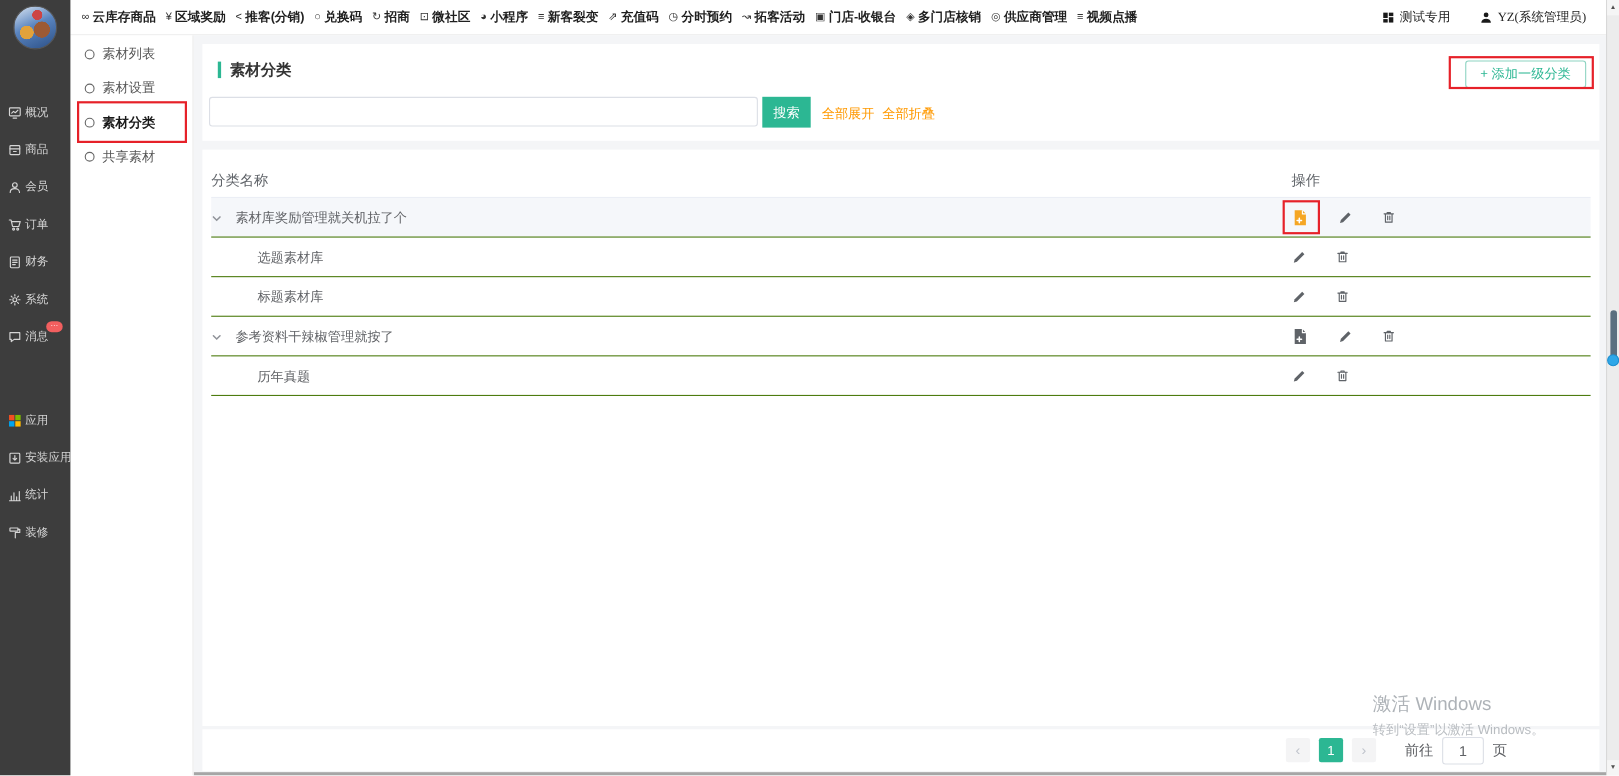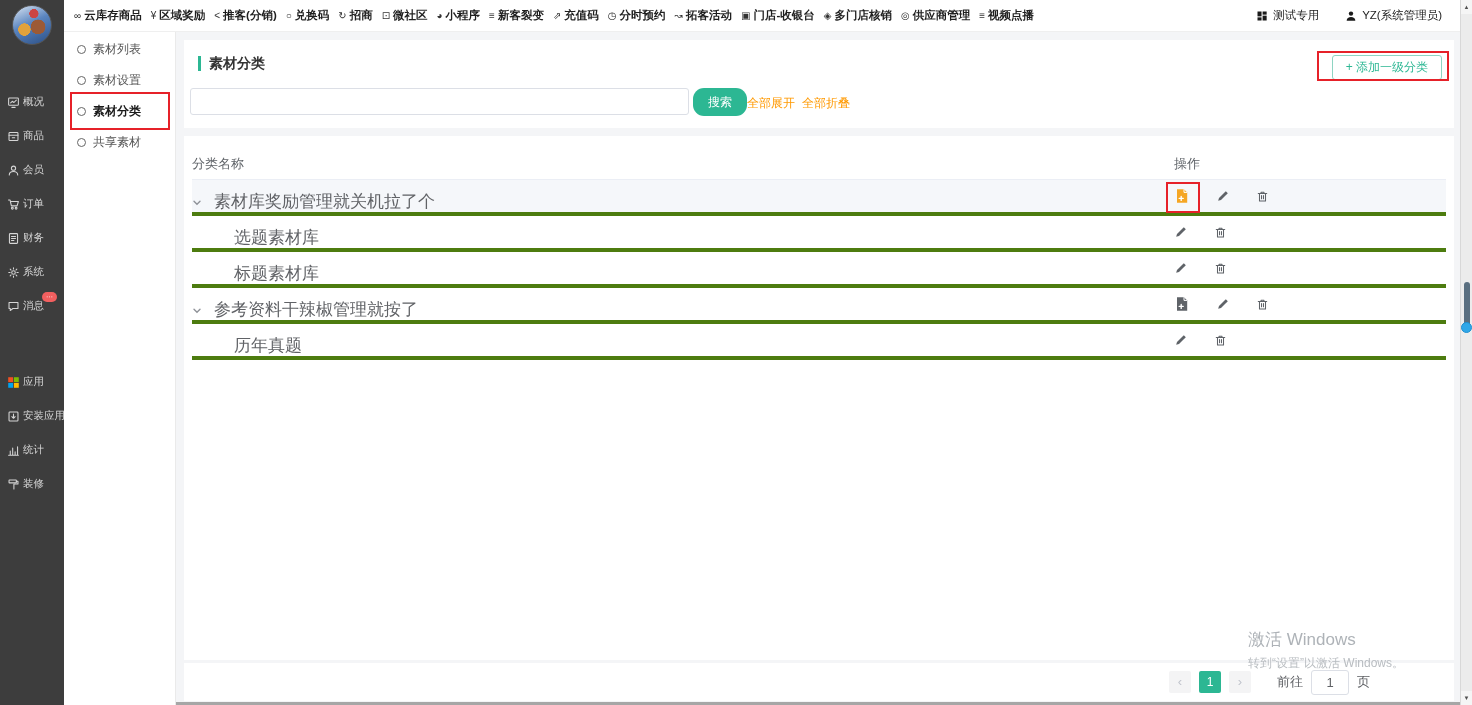--- a/index.html
+++ b/index.html
@@ -20,50 +20,50 @@
   .side-group2 { margin-top:42px; }
   .side-item { position:relative; display:flex; align-items:center; gap:3px; padding-left:7px; height:34px; font-size:10.5px; color:#d6d6d6; cursor:pointer; white-space:nowrap; }
   .side-item svg { flex:0 0 auto; }
   .side-badge { position:absolute; top:3px; left:42px; min-width:15px; height:10px; background:#f25f5f; border-radius:6px; color:#fff; font-size:7px; line-height:9px; text-align:center; padding:0 3px; }
 
   
   .topbar { position:absolute; left:64px; top:0; right:12px; height:32px; background:#fff; border-bottom:1px solid #efefef; display:flex; align-items:center; padding:0 10px; z-index:5; }
   .nav-items { display:flex; align-items:center; gap:9px; }
   .nav-item { display:flex; align-items:center; gap:3px; font-size:11.5px; font-weight:600; color:#1f1f1f; cursor:pointer; white-space:nowrap; }
   .nav-glyph { font-size:10px; color:#333; font-weight:400; }
-  .topbar-right { margin-left:auto; display:flex; align-items:center; gap:26px; padding-right:8px; }
+  .topbar-right { margin-left:auto; display:flex; align-items:center; gap:26px; padding-right:8px;font-family:Liberation Serif, serif; }
   .tb-chip { display:flex; align-items:center; gap:5px; font-size:11.5px; color:#222; cursor:pointer; white-space:nowrap; }
   .tb-icon { display:flex; color:#1a1a1a; }
 
   
   .subsidebar { position:absolute; left:64px; top:32px; width:112px; bottom:0; background:#fff; border-right:1px solid #eaeaea; z-index:4; padding-top:2px; }
   .sub-item { height:31px; display:flex; align-items:center; gap:7px; padding-left:13px; font-size:12px; color:#555; cursor:pointer; }
   .sub-radio { width:9px; height:9px; border:1.6px solid #666; border-radius:50%; flex:0 0 auto; }
   .sub-item.active { color:#1a1a1a; font-weight:bold; }
   .red-box-sub { position:absolute; left:6px; top:60px; width:100px; height:38px; border:2px solid #e62129; pointer-events:none; }
 
   
   .main { position:absolute; left:176px; top:32px; right:12px; bottom:0; background:#f4f5f7; }
   .card1 { position:absolute; left:8px; top:8px; right:6px; height:88px; background:#fff; }
   .page-title { position:absolute; left:14px; top:16px; font-size:14px; font-weight:bold; color:#333; border-left:3px solid #2cb793; padding-left:8px; line-height:15px; }
   .add-btn { position:absolute; right:12px; top:15px; height:25px; padding:0 13px; border:1px solid #8ed4c2; color:#2cb793; background:#fff; font-size:12px; border-radius:3px; cursor:pointer; font-family:inherit; }
   .red-box-add { position:absolute; right:11px; top:19px; width:132px; height:30px; border:2px solid #e62129; z-index:3; pointer-events:none; }
   .search-input { position:absolute; left:6px; top:48px; width:499px; height:27px; border:1px solid #dcdfe6; border-radius:3px; padding:0 8px; font-size:12px; font-family:inherit; outline:none; }
-  .search-btn { position:absolute; left:509px; top:48px; width:54px; height:28px; background:#2cb793; color:#fff; border:none; border-radius:11px; font-size:12px; cursor:pointer; font-family:inherit; }
+  .search-btn { position:absolute; left:509px; top:48px; width:44px; height:28px; background:#2cb793; color:#fff; border:none; border-radius:0; font-size:12px; cursor:pointer; font-family:inherit; }
   .exp-link { position:absolute; top:55px; font-size:12px; color:#ff9900; cursor:pointer; }
   .exp-link.l1 { left:563px; }
   .exp-link.l2 { left:618px; }
 
   .card2 { position:absolute; left:8px; top:104px; right:6px; bottom:45px; background:#fff; overflow:hidden; }
   .t-header { height:36px; margin:8px 8px 0; border-bottom:1px solid #ebeef5; position:relative; }
   .th-name, .th-op { position:absolute; top:11px; font-size:13px; color:#5f6368; }
   .th-name { left:0; }
   .th-op { left:982px; }
   .t-body { margin:0 8px; }
-  .t-row { height:36px; border-bottom:4px solid #4d7c0f; position:relative; font-size:17px; color:#606266; }
+  .t-row { height:36px; border-bottom:1px solid #4d7c0f; position:relative; font-size:12px; color:#606266; }
   .t-row.hl { background:#f5f7fa; }
   .chev { position:absolute; left:0; top:13px; color:#909399; }
   .row-name { position:absolute; top:10px; white-space:nowrap; }
   .acts { position:absolute; left:982px; top:0; height:100%; display:flex; align-items:center; gap:26px; }
   .act { color:#5f6368; cursor:pointer; display:flex; }
   .act.orange { color:#f5a623; }
   .red-box-icon { position:absolute; left:974px; top:2px; width:34px; height:31px; border:2px solid #e62129; pointer-events:none; }
 
   .wm { position:absolute; left:1072px; top:596px; color:#9aa0a6; opacity:.8; z-index:2; }
   .wm1 { font-size:17px; }

